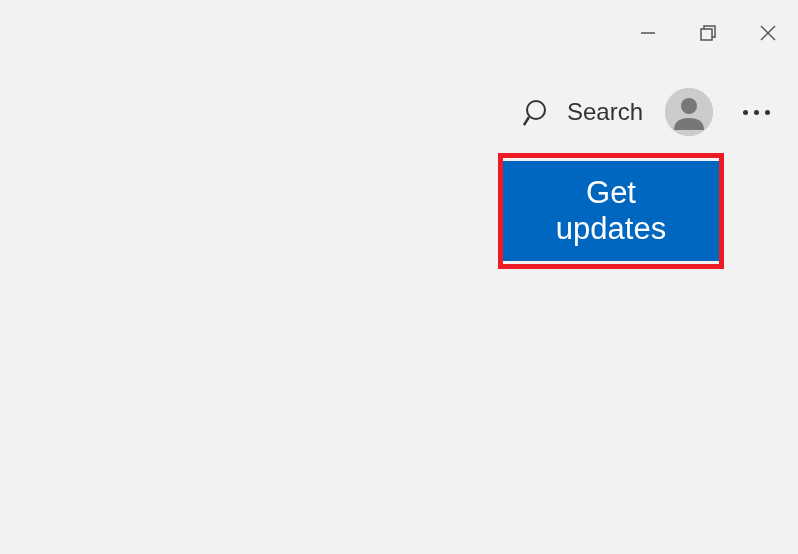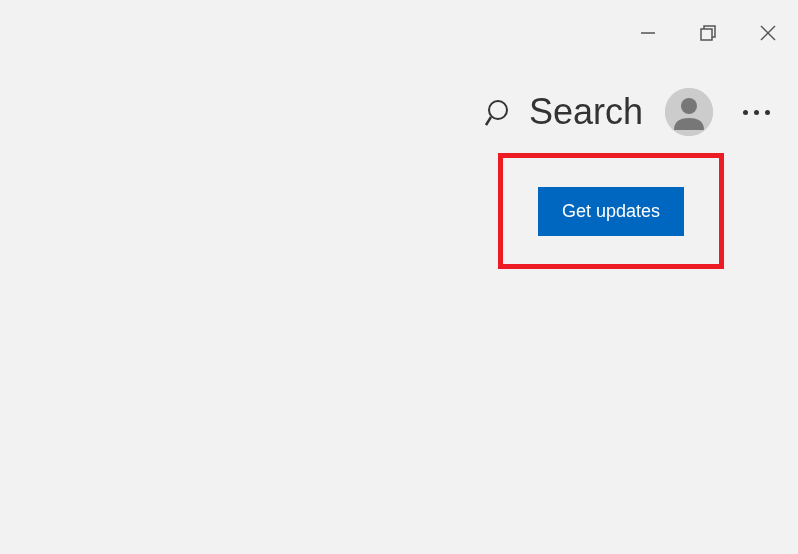--- a/index.html
+++ b/index.html
@@ -39,21 +39,21 @@
       align-items: center;
       gap: 22px;
     }
     .search-group {
       display: flex;
       align-items: center;
       gap: 14px;
       cursor: pointer;
     }
     .search-label {
-      font-size: 36px;
+      font-size: 24px;
       color: #333;
       font-weight: 400;
     }
     .avatar {
       width: 48px;
       height: 48px;
       border-radius: 50%;
       background: #ccc;
       display: flex;
       align-items: center;
@@ -81,21 +81,21 @@
       height: 116px;
       border: 5px solid #ed1c24;
       display: flex;
       align-items: center;
       justify-content: center;
     }
     .get-updates-btn {
       background: #0067c0;
       color: #fff;
       border: none;
-      font-size: 18px;
+      font-size: 31px;
       font-weight: 400;
       padding: 14px 24px;
       cursor: pointer;
       font-family: inherit;
     }
   </style>
 </head>
 <body>
 
 <div class="window-controls">

